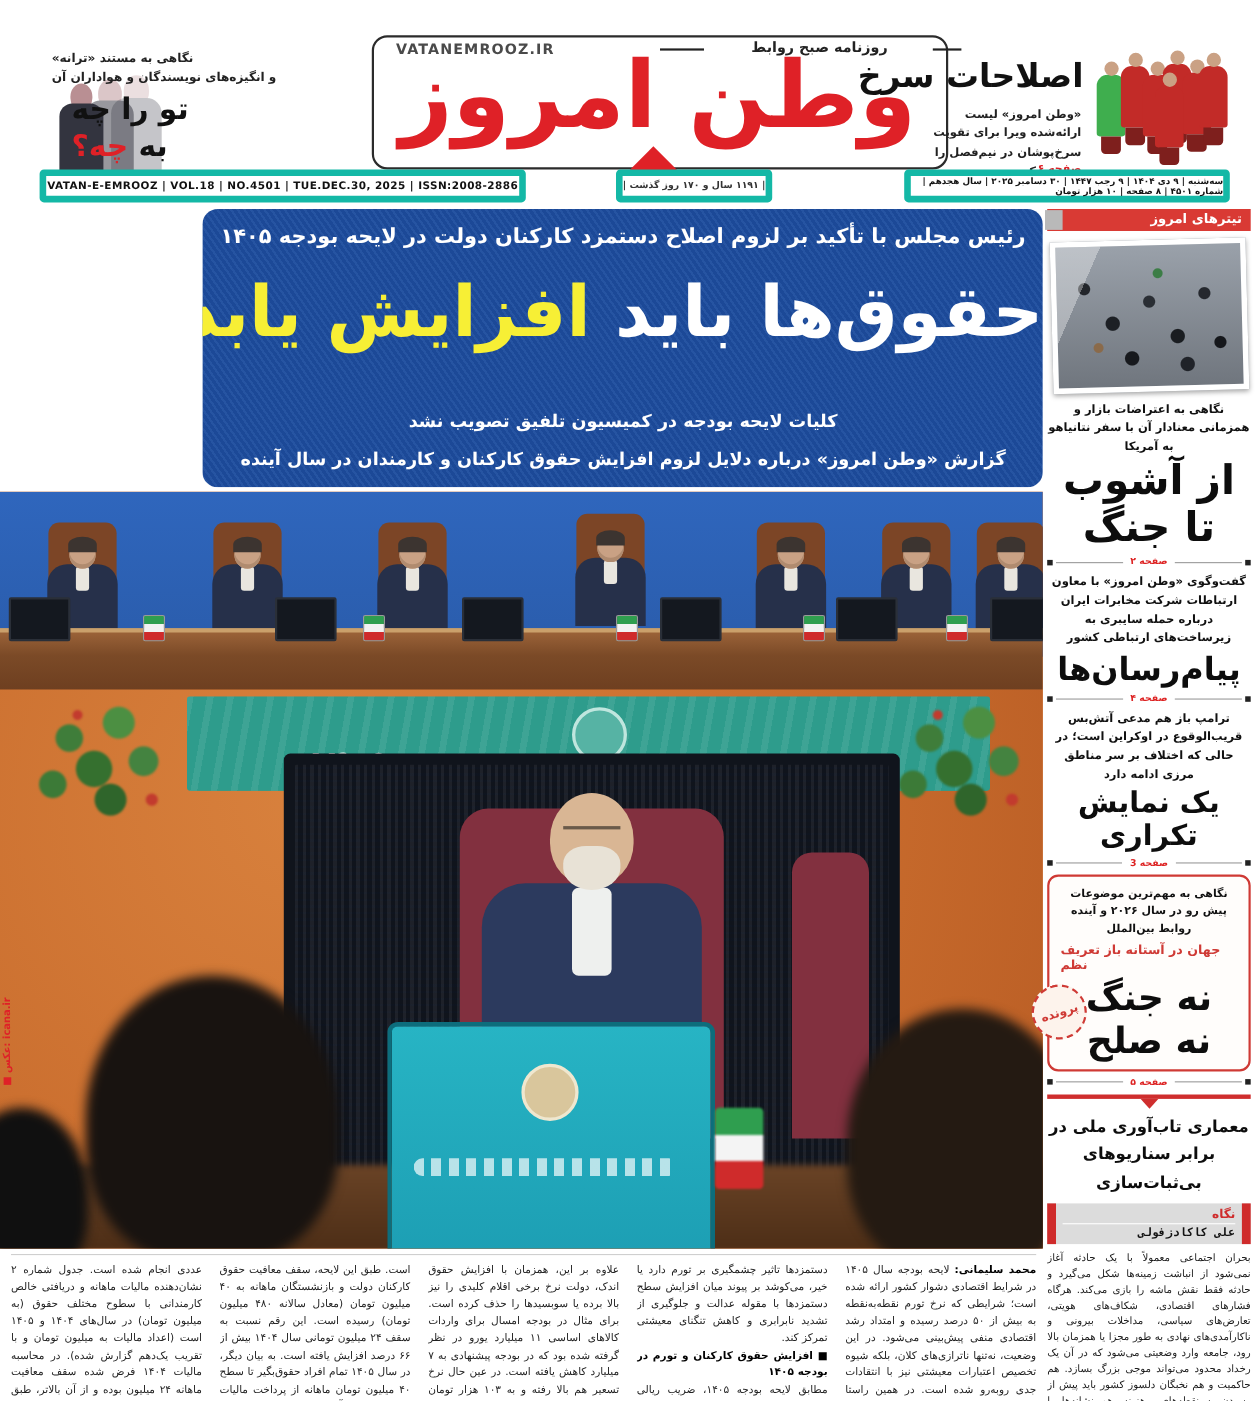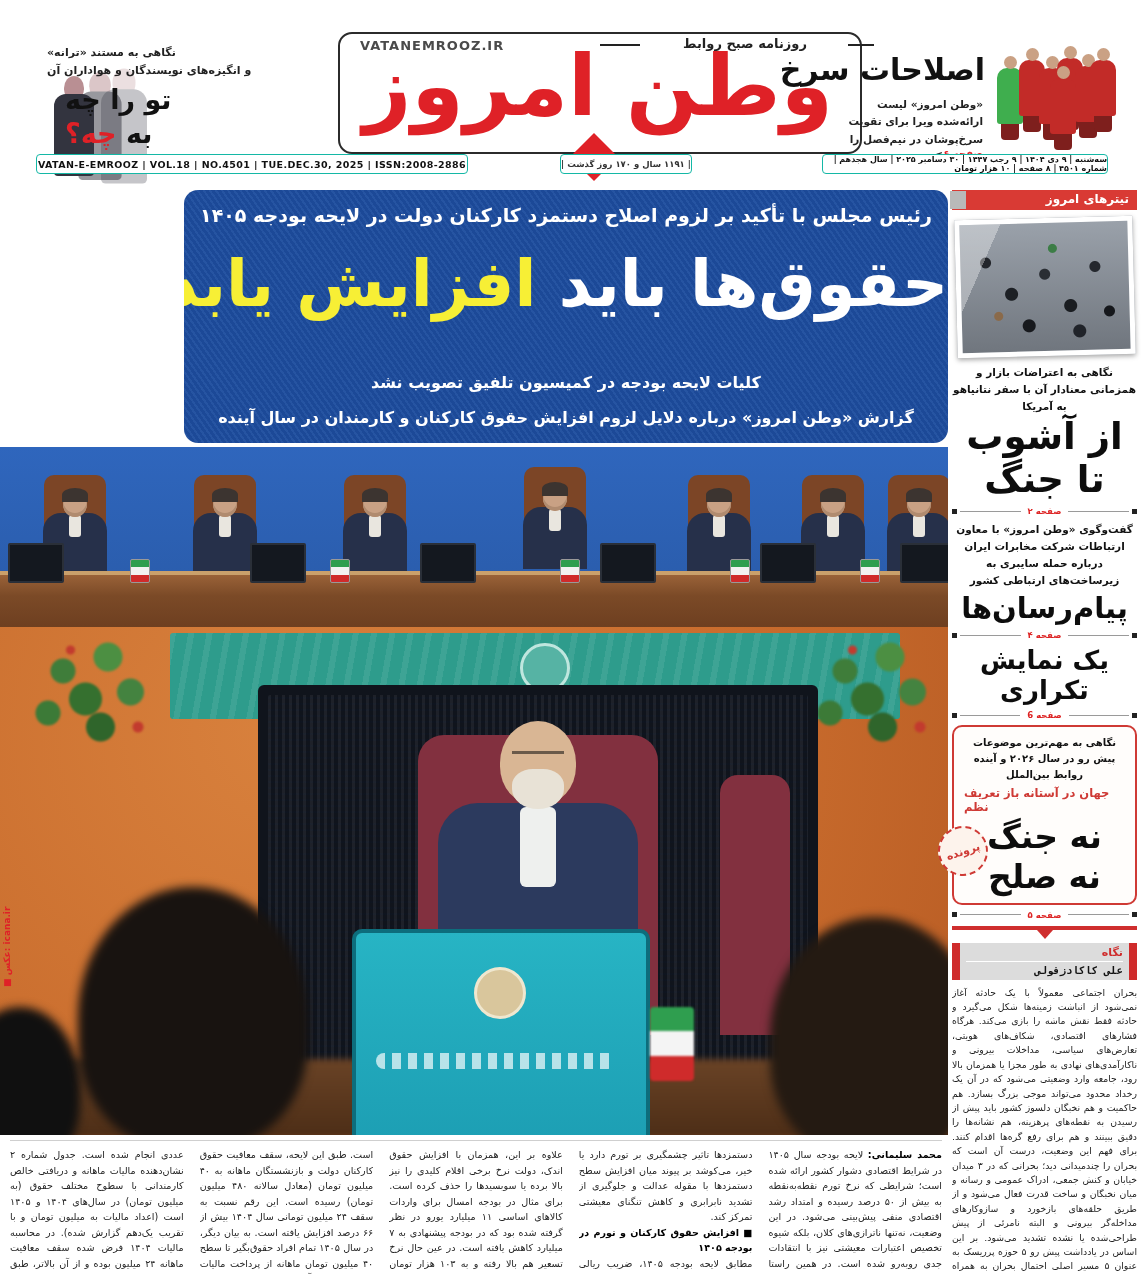--- a/index.html
+++ b/index.html
@@ -33,21 +33,21 @@
   .rt-head{position:absolute;right:150px;top:22px;font-size:30px;font-weight:bold;color:#111;white-space:nowrap;}
   .rt-sub{position:absolute;right:152px;top:66px;width:138px;font-size:10.5px;font-weight:bold;color:#222;line-height:1.65;text-align:right;}
   .rt-page{position:absolute;right:152px;top:118px;font-size:10px;font-weight:bold;color:#df2127;margin-left:44px;}
   .football{position:absolute;right:20px;top:8px;width:120px;height:118px;}
   .player{position:absolute;width:26px;height:56px;border-radius:10px 10px 3px 3px;background:#c22b28;}
   .player::before{content:"";position:absolute;top:-12px;left:7px;width:13px;height:13px;border-radius:50%;background:#caa184;}
   .player::after{content:"";position:absolute;bottom:-16px;left:4px;width:18px;height:16px;background:#7e1f1d;border-radius:0 0 4px 4px;}
   .pk{background:#3fae4e;}
   
   #info-bar{position:absolute;left:0;top:152px;width:1143px;height:28px;font-weight:bold;}
-  .ib-box{position:absolute;top:2px;height:18px;border:1px solid #14b8a6;border-radius:4px;display:flex;align-items:center;justify-content:center;background:#fff;}
+  .ib-box{position:absolute;top:2px;height:18px;border:6px solid #14b8a6;border-radius:4px;display:flex;align-items:center;justify-content:center;background:#fff;}
   .ib-left{left:36px;width:430px;font-size:9.5px;letter-spacing:.4px;color:#111;}
   .ib-center{left:560px;width:130px;font-size:8.5px;color:#333;}
   .ib-right{left:822px;width:284px;font-size:8px;color:#111;}
   
   #lead{position:absolute;left:184px;top:190px;width:764px;height:253px;background:#1d4d9e;
         background-image:repeating-linear-gradient(55deg,rgba(255,255,255,.04) 0 2px,rgba(0,0,30,.05) 2px 5px);overflow:hidden;border-radius:14px;}
   .lead-kicker{position:absolute;left:0;top:14px;width:100%;text-align:center;color:#fff;font-size:19px;font-weight:bold;}
   .lead-headline{position:absolute;left:0;top:48px;width:100%;text-align:center;white-space:nowrap;font-weight:bold;font-size:64px;line-height:1.45;}
   .lh-white{color:#ffffff;}
   .lh-yellow{color:#f7ef35;}
@@ -368,25 +368,26 @@
       <span>پیام‌رسان‌ها</span><br>
     </div>
     <div class="sb-div">
       <span class="dsq"></span>
         <span class="dln"></span>
       <span class="dpg">صفحه ۴</span>
       <span class="dln"></span>
         <span class="dsq"></span>
     </div>
 
+    <div class="sb-cap">ترامپ باز هم مدعی آتش‌بس قریب‌الوقوع در اوکراین است؛ در حالی که اختلاف بر سر مناطق مرزی ادامه دارد</div>
     <div class="sb-h3">یک نمایش تکراری</div>
     <div class="sb-div">
       <span class="dsq"></span>
         <span class="dln"></span>
-      <span class="dpg">صفحه 6</span>
+      <span class="dpg">صفحه 3</span>
       <span class="dln"></span>
         <span class="dsq"></span>
     </div>
 
     <div class="redbox">
       <div class="stamp">پرونده</div>
       <div class="cap">نگاهی به مهم‌ترین موضوعات پیش رو در سال ۲۰۲۶ و آینده روابط بین‌الملل</div>
       <div class="redline">جهان در آستانه باز تعریف نظم</div>
       <div class="big">
         <span>نه جنگ</span><br>
@@ -397,20 +398,21 @@
       <span class="dsq"></span>
         <span class="dln"></span>
       <span class="dpg">صفحه ۵</span>
       <span class="dln"></span>
         <span class="dsq"></span>
     </div>
 
     <div class="red-rule"></div>
     <div class="red-tri"></div>
 
+    <div class="op-title">معماری تاب‌آوری ملی در برابر سناریوهای بی‌ثبات‌سازی</div>
     <div class="negah">
       <span class="cap-l"></span>
       <span class="cap-r"></span>
       <div class="n1">نگاه</div>
       <div class="n2">علی کاکادزفولی</div>
     </div>
     <div class="sb-text">
       <span>بحران اجتماعی معمولاً با یک حادثه آغاز نمی‌شود از انباشت زمینه‌ها شکل می‌گیرد و حادثه فقط نقش ماشه را بازی می‌کند. هرگاه فشارهای اقتصادی، شکاف‌های هویتی، تعارض‌های سیاسی، مداخلات بیرونی و ناکارآمدی‌های نهادی به طور مجزا یا همزمان بالا رود، جامعه وارد وضعیتی می‌شود که در آن یک رخداد محدود می‌تواند موجی بزرگ بسازد. هم حاکمیت و هم نخبگان دلسوز کشور باید پیش از رسیدن به نقطه‌های پرهزینه، هم نشانه‌ها را دقیق ببینند و هم برای رفع گره‌ها اقدام کنند. برای فهم این وضعیت، درست آن است که بحران را چندمیدانی دید؛ بحرانی که در ۳ میدان خیابان و کنش جمعی، ادراک عمومی و رسانه و میان نخبگان و ساخت قدرت فعال می‌شود و از طریق حلقه‌های بازخورد و سازوکارهای مداخله‌گر بیرونی و البته نامرئی از پیش طراحی‌شده یا نشده تشدید می‌شود. بر این اساس در یادداشت پیش رو ۵ حوزه پرریسک به عنوان ۵ مسیر اصلی احتمال بحران به همراه سازوکارهای تشدید و علائم هشداردهنده آنها توضیح داده شده است. این حوزه‌ها مستقل از هم نیست و گاه یکدیگر را تقویت می‌کند.</span>
       
       

